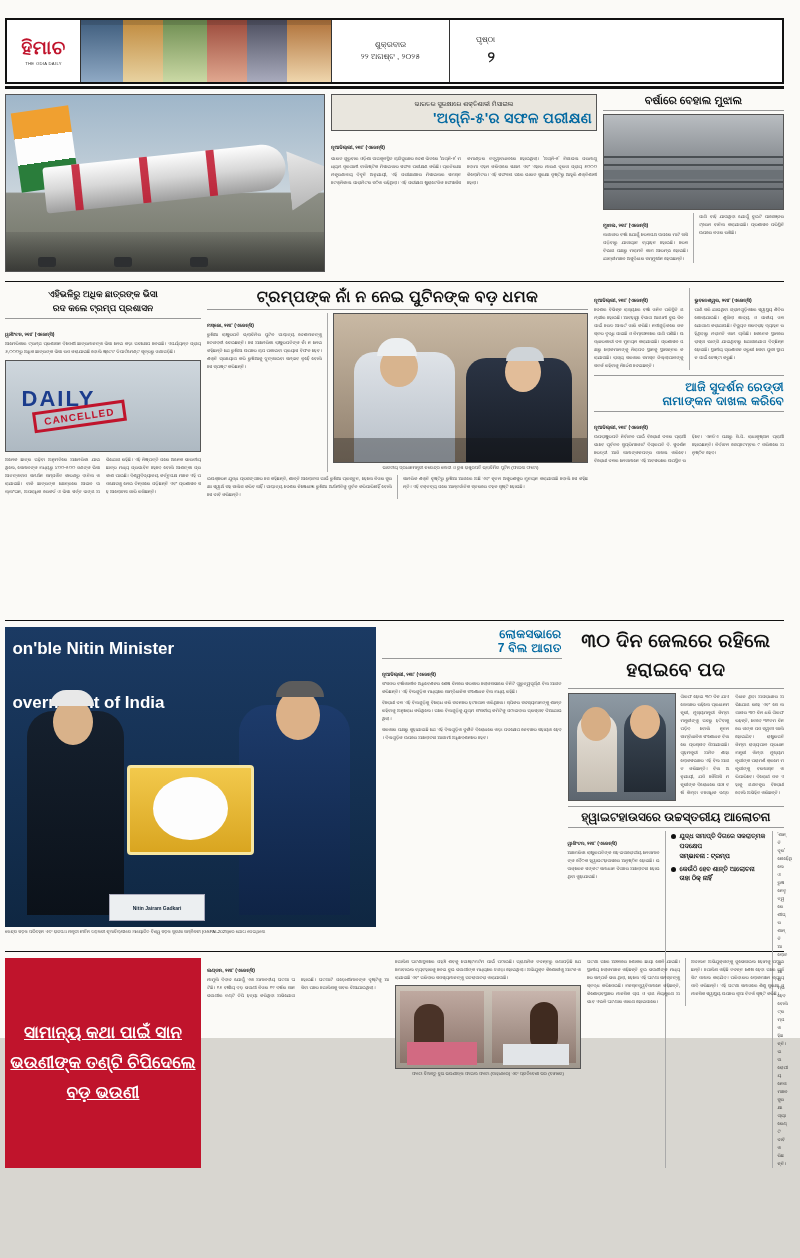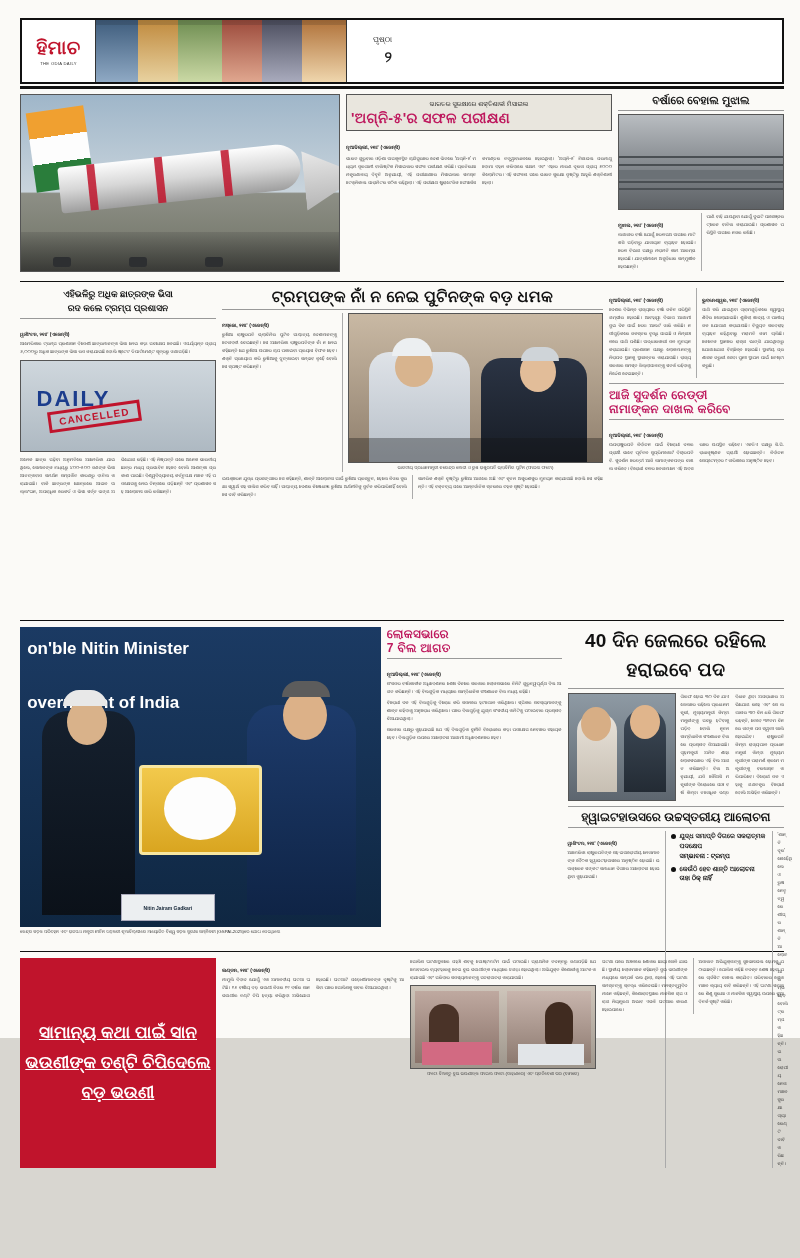--- a/index.html
+++ b/index.html
@@ -7,21 +7,21 @@
   body {
     width: 800px; height: 1258px;
     background: #d8d6d0;
     font-family: "Liberation Sans", sans-serif;
     overflow: hidden;
   }
   .page {
     position: relative;
     width: 800px; height: 1038px;
     background: #fbfaf7;
-    padding: 18px 16px 10px 20px;
+    padding: 18px 16px 10px 5px;
   }
   
   .masthead {
     display:flex; align-items:stretch;
     border:2px solid #111; background:#fff;
     height: 66px; overflow:hidden;
   }
   .mast-logo {
     width: 74px; border-right:1px solid #333;
     display:flex; flex-direction:column; align-items:center; justify-content:center;
@@ -82,21 +82,21 @@
 
   .band4 { display:flex; gap:6px; margin-top:6px; height: 210px; }
   .b4a { width: 196px; }
   .b4b { width: 182px; }
   .b4c { width: 186px; }
   .b4d { flex:1; }
 
   .strapline {
     font-size:6.5px; color:#111; text-align:center; padding:2px 0;
   }
-  .redhead { font-size:14.5px; color:#be185d; font-weight:bold; text-align:left; letter-spacing:.3px;}
+  .redhead { font-size:14.5px; color:#0369a1; font-weight:bold; text-align:right; letter-spacing:.3px;}
   .blackhead { font-size:15px; color:#111; font-weight:bold; text-align:center; letter-spacing:.3px;}
   .midhead { font-size:11px; color:#111; font-weight:bold; text-align:center; }
   .smallhead { font-size:9px; color:#111; font-weight:bold; text-align:center; line-height:1.5;}
 
   .cols2 { column-count:2; column-gap:6px; }
 
   
   .missile-sky { position:absolute; inset:0; background:linear-gradient(#9fb6c9,#c9d4dc 55%,#8d8f86 56%,#6e7163); }
   .missile-body { position:absolute; left:12%; top:34%; width:76%; height:26%;
      background:linear-gradient(#fdfdfd,#d7d7d7 50%,#9e9e9e); border-radius:6px 40px 40px 6px; transform:rotate(-6deg);}
@@ -145,20 +145,24 @@
       <div class="sub">THE ODIA DAILY</div>
     </div>
     <div class="mast-strip">
       <div class="ph" style="left:0;width:42px;background:linear-gradient(#3f5d7d,#8fa9c4);"></div>
       <div class="ph" style="left:42px;width:40px;background:linear-gradient(#c08a3e,#e8d2a0);"></div>
       <div class="ph" style="left:82px;width:44px;background:linear-gradient(#6f8e52,#cbd9a5);"></div>
       <div class="ph" style="left:126px;width:40px;background:linear-gradient(#9c4b3c,#e0a78f);"></div>
       <div class="ph" style="left:166px;width:40px;background:linear-gradient(#4d4f60,#a9abbd);"></div>
       <div class="ph" style="left:206px;width:44px;background:linear-gradient(#b0723a,#efd6ad);"></div>
       <div class="ph" style="left:0;right:0;top:0;height:5px;background:#111;opacity:.15;"></div>
+    </div>
+    <div class="mast-date">
+      <div>ଶୁକ୍ରବାର</div>
+      <div>୨୨ ଅଗଷ୍ଟ , ୨୦୨୫</div>
     </div>
     <div class="mast-date" style="width:46px;border-left:1px solid #333;align-items:flex-end;">
       <div>ପୃଷ୍ଠା</div>
       <div class="big">୨</div>
     </div>
   </div>
   <div class="mast-rule"></div>
 
   <div class="top">
 
@@ -323,21 +327,21 @@
       <div class="redhead" style="font-size:12px;">ଲୋକସଭାରେ</div>
       <div class="redhead" style="font-size:12px;">7 ବିଲ ଆଗତ</div>
       <div class="rule" style="margin:3px 0;"></div>
       <span class="dateline">ନୂଆଦିଲ୍ଲୀ, ୨୧ା୮ (ଏଜେନ୍ସି)</span>
       <div class="txt">ସଂସଦର ବର୍ଷାକାଳୀନ ଅଧିବେଶନର ଶେଷ ଦିନରେ ସରକାର ଲୋକସଭାରେ ତିନିଟି ଗୁରୁତ୍ୱପୂର୍ଣ୍ଣ ବିଲ ଆଗତ କରିଛନ୍ତି। ଏହି ବିଲଗୁଡ଼ିକ ମଧ୍ୟରେ ସାମ୍ବିଧାନିକ ସଂଶୋଧନ ବିଲ ମଧ୍ୟ ରହିଛି।</div>
       <div class="txt" style="margin-top:3px;">ବିରୋଧୀ ଦଳ ଏହି ବିଲଗୁଡ଼ିକୁ ବିରୋଧ କରି ସଦନରେ ହଟଗୋଳ କରିଥିଲେ। ସ୍ପିକର ସଦସ୍ୟମାନଙ୍କୁ ଶାନ୍ତ ରହିବାକୁ ଅନୁରୋଧ କରିଥିଲେ। ପରେ ବିଲଗୁଡ଼ିକୁ ଯୁଗ୍ମ ସଂସଦୀୟ କମିଟିକୁ ପଠାଇବାର ପ୍ରସ୍ତାବ ଦିଆଯାଇଥିଲା।</div>
       <div class="txt" style="margin-top:3px;">ସରକାର ପକ୍ଷରୁ କୁହାଯାଇଛି ଯେ ଏହି ବିଲଗୁଡ଼ିକ ଦୁର୍ନୀତି ବିରୋଧରେ କଡ଼ା ପଦକ୍ଷେପ ନେବାରେ ସହାୟକ ହେବ। ବିଲଗୁଡ଼ିକ ଉପରେ ଆଲୋଚନା ଆଗାମୀ ଅଧିବେଶନରେ ହେବ।</div>
     </div>
 
     <div class="b3c">
-      <div class="blackhead" style="font-size:19px;line-height:1.5;">40 ଦିନ ଜେଲରେ ରହିଲେ ହରାଇବେ ପଦ</div>
+      <div class="blackhead" style="font-size:19px;line-height:1.5;">୩୦ ଦିନ ଜେଲରେ ରହିଲେ ହରାଇବେ ପଦ</div>
       <div class="rule" style="margin:4px 0;"></div>
       <div style="display:flex;gap:5px;">
         <div style="width:108px;">
           <div class="photo hairframe" style="height:108px;">
             <div style="position:absolute;inset:0;background:linear-gradient(#8e9aa4,#5d666f);"></div>
             <div style="position:absolute;left:8%;top:18%;width:38%;height:74%;background:linear-gradient(#e9e3da,#c7bfb3);border-radius:18px 18px 0 0;"></div>
             <div style="position:absolute;left:12%;top:12%;width:30px;height:34px;border-radius:50%;background:#d7ae85;"></div>
             <div style="position:absolute;right:8%;top:14%;width:40%;height:78%;background:linear-gradient(#3e4a58,#232b34);border-radius:20px 20px 0 0;"></div>
             <div style="position:absolute;right:14%;top:10%;width:30px;height:34px;border-radius:50%;background:#e0b58c;"></div>
           </div>

